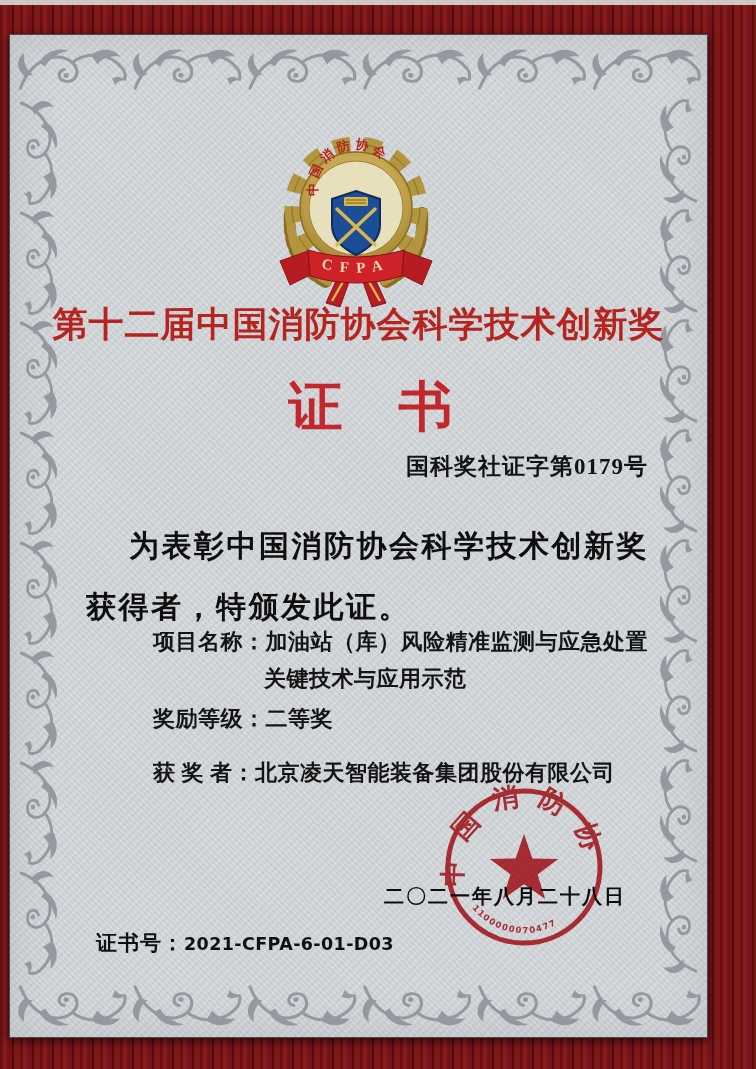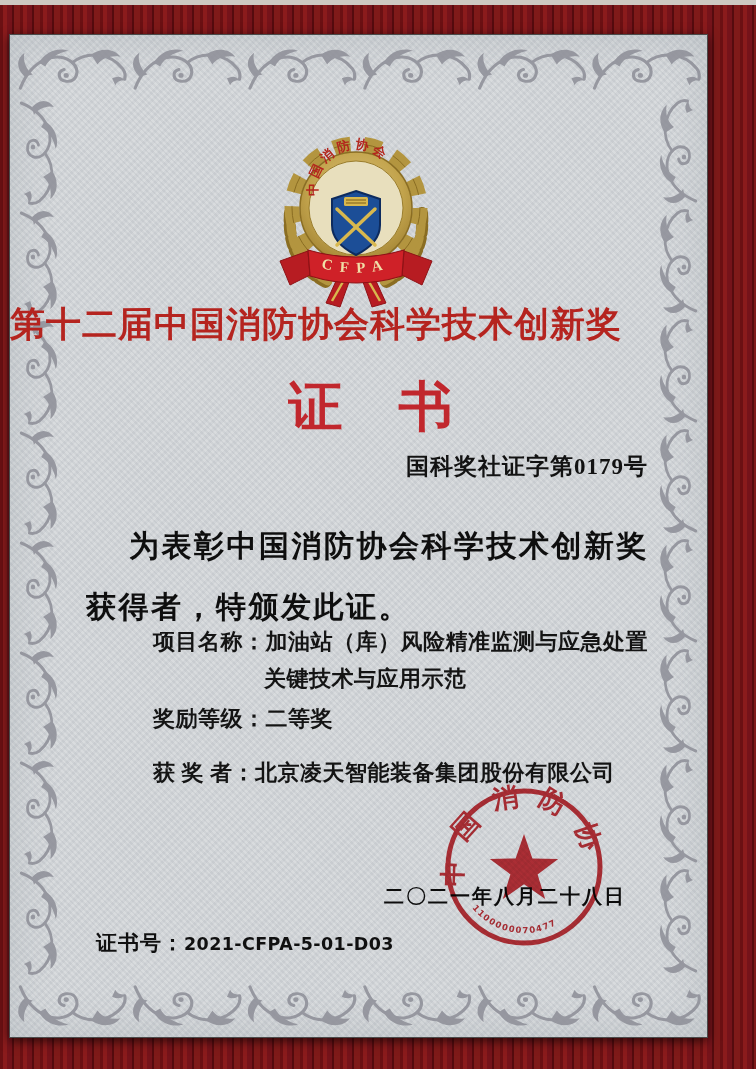--- a/index.html
+++ b/index.html
@@ -34,21 +34,21 @@
   .strip svg{display:block;width:100%;height:100%;}
   .strip-top{left:4px;right:4px;top:8px;height:54px;}
   .strip-bottom{left:4px;right:4px;bottom:5px;height:54px;}
   .strip-left{left:3px;top:62px;bottom:60px;width:50px;}
   .strip-right{right:3px;top:62px;bottom:60px;width:50px;}
 
   .emblem{position:absolute;left:246px;top:98px;width:200px;height:185px;}
 
   .title{
     position:absolute;left:0;top:266px;width:100%;margin:0;
-    text-align:left;font-size:35px;font-weight:bold;letter-spacing:1px;
+    text-align:center;font-size:35px;font-weight:bold;letter-spacing:1px;
     color:#b5241f;
     font-family:Liberation Mono, monospace;
   }
   .subtitle{
     position:absolute;left:12px;top:336px;width:100%;margin:0;
     text-align:center;font-size:54px;font-weight:bold;
     letter-spacing:56px;text-indent:56px;color:#c1272d;
   }
   .issue-no{
     position:absolute;left:396px;top:416px;
@@ -230,17 +230,17 @@
         <textPath href="#sealArc" startOffset="2">中国消防协会</textPath>
       </text>
       <polygon fill="#c5232b" points="85,52 93.4,76.4 119.2,76.9 98.6,92.4 106.2,117.1 85,102.3 63.8,117.1 71.4,92.4 50.8,76.9 76.6,76.4"></polygon>
       <path id="sealNumArc" d="M 30.9 122.9 A 66 66 0 0 0 139.1 122.9" fill="none"></path>
       <text font-size="8.5" font-weight="bold" fill="#c5232b" letter-spacing="1.3" font-family="DejaVu Sans, Liberation Sans, sans-serif">
         <textPath href="#sealNumArc" startOffset="4">1100000070477</textPath>
       </text>
     </svg>
 
     <div class="footer-line">
-      <span class="cert-no-label">证书号：</span><span class="cert-no">2021-CFPA-5-01-D03</span>
+      <span class="cert-no-label">证书号：</span><span class="cert-no">2021-CFPA-6-01-D03</span>
     </div>
 
   </div>
 </div>
 
 </body></html>

